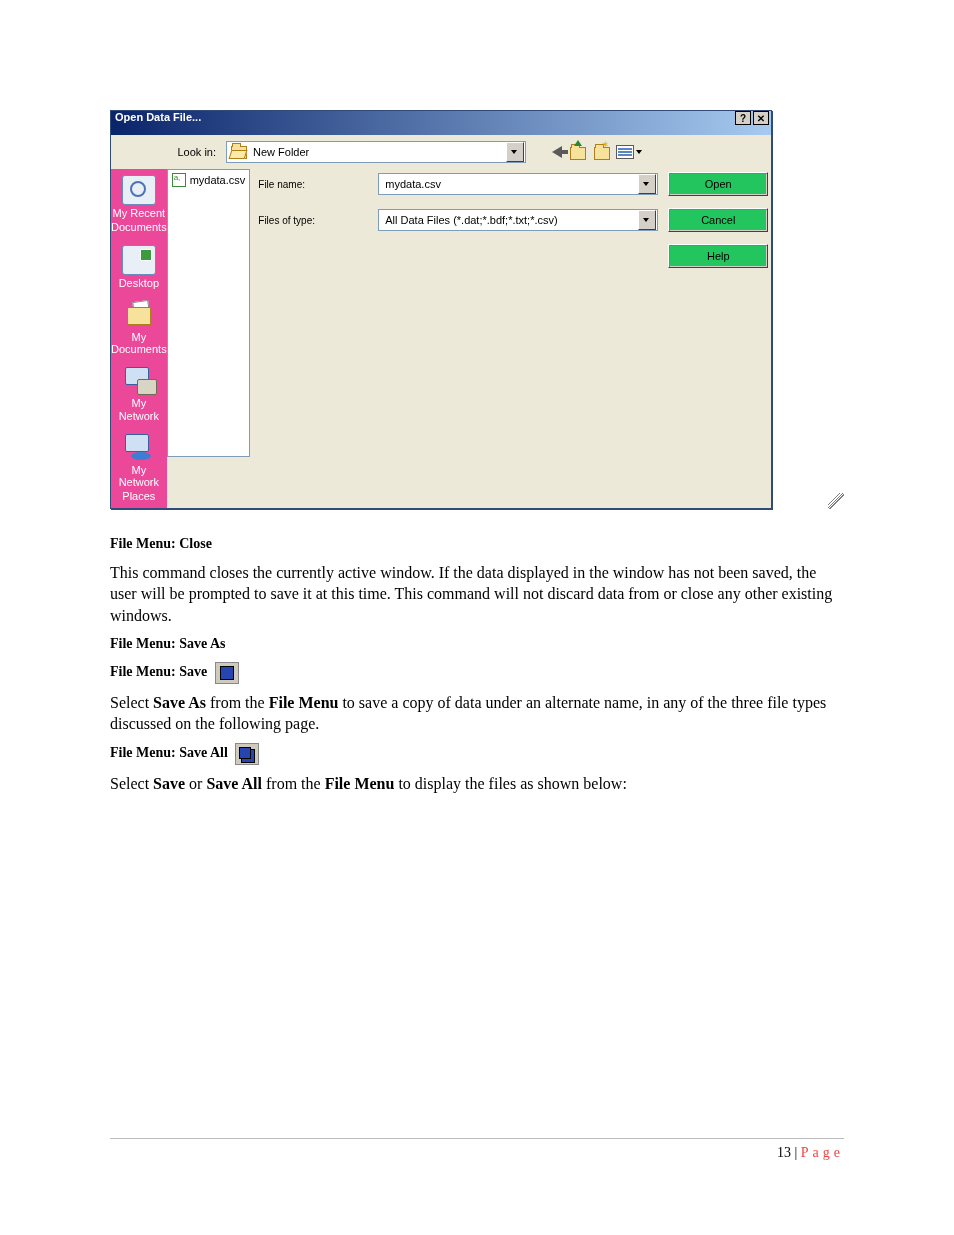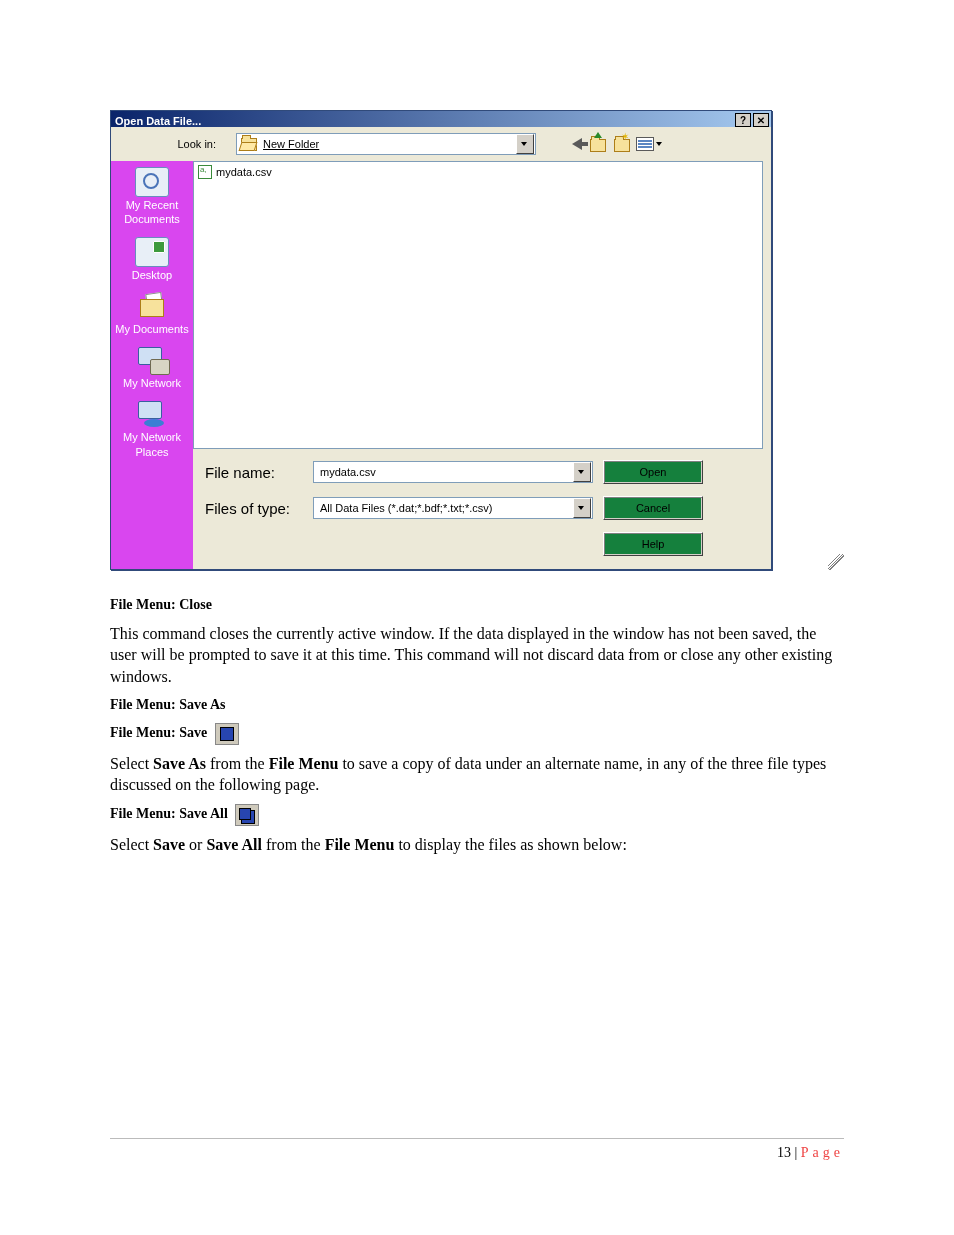--- a/index.html
+++ b/index.html
@@ -21,25 +21,25 @@
   .dialog {
     width: 660px;
     font-family: Tahoma, Arial, sans-serif;
     font-size: 11px;
     color: #000;
     background: #ece9d8;
     border: 1px solid #304a7a;
     box-shadow: 1px 1px 0 #304a7a;
   }
   .titlebar {
-    height: 16px;
+    height: 24px;
     background: linear-gradient(to right, #0a246a, #a6caf0);
     color: #fff;
     display: flex;
-    align-items: flex-end;
+    align-items: flex-start;
     padding: 0 2px 0 4px;
     font-weight: bold;
   }
   .titlebar .title-text {
     flex: 1;
     font-size: 11px;
   }
   .titlebtn {
     width: 16px;
     height: 14px;
@@ -52,21 +52,21 @@
     font-size: 10px;
     font-weight: bold;
     color: #000;
     box-sizing: border-box;
   }
 
   .lookin-row {
     display: flex;
     align-items: center;
     padding: 6px 8px 6px 0;
-    gap: 16px;
+    gap: 6px;
   }
   .lookin-label {
     width: 105px;
     text-align: right;
     padding-right: 4px;
   }
   .combo {
     display: flex;
     align-items: center;
     background: #fff;
@@ -192,21 +192,21 @@
     border-right: 3px solid transparent;
     border-top: 4px solid #000;
     margin-left: -2px;
   }
 
   .dialog-body {
     display: flex;
   }
   .places-bar {
     width: 82px;
-    background: #d946ef;
+    background: #ec4899;
     color: #fff;
     display: flex;
     flex-direction: column;
     align-items: center;
     padding: 6px 0;
     gap: 12px;
     font-size: 11px;
   }
   .place-item {
     display: flex;
@@ -302,21 +302,21 @@
     position: absolute;
     left: 8px; top: 18px;
     width: 20px; height: 8px;
     border-radius: 50%;
     background: #3a7fd4;
   }
 
   .right-pane {
     flex: 1;
     display: flex;
-    flex-direction: column;
+    flex-direction: row;
   }
   .file-list {
     height: 288px;
     background: #fff;
     border: 1px solid #7f9db9;
     margin: 0 8px 8px 0;
     padding: 2px;
     box-sizing: border-box;
   }
   .file-item {
@@ -343,42 +343,41 @@
 
   .bottom-grid {
     display: grid;
     grid-template-columns: 110px 280px 110px;
     grid-auto-rows: 30px;
     align-items: center;
     gap: 6px 10px;
     padding: 0 8px 10px 0;
   }
   .bottom-grid .lbl {
-    font-size: 15px;
-    margin-left: 12px;
+    font-size: 10px;
   }
   .combo-bottom {
     width: 280px;
     height: 22px;
     padding-left: 4px;
   }
   .combo-bottom input {
     border: none;
     outline: none;
     font-family: Tahoma, sans-serif;
     font-size: 11px;
     flex: 1;
     height: 16px;
   }
   .btn {
     width: 100px;
     height: 24px;
     font-size: 11px;
     font-family: Tahoma, sans-serif;
-    background: #15803d;
+    background: #22c55e;
     border-top: 1px solid #fff;
     border-left: 1px solid #fff;
     border-right: 1px solid #404040;
     border-bottom: 1px solid #404040;
     box-shadow: 1px 1px 0 #808080 inset, -1px -1px 0 #d4d0c8 inset;
   }
   .resize-grip {
     position: absolute;
     right: 0; bottom: 0;
     width: 16px; height: 16px;
@@ -468,21 +467,21 @@
           </div>
         <div class="titlebtn">
             <span>✕</span>
           </div>
       </div>
 
       <div class="lookin-row">
         <div class="lookin-label">Look in:</div>
         <div class="combo combo-lookin">
           <div class="folder-glyph open"></div>
-          <span style="flex:1; padding-left:6px;text-decoration:underline;">New Folder</span>
+          <span style="flex:1; padding-left:6px;">New Folder</span>
           <div class="dropdown-btn">
               <div class="tiny-tri"></div>
             </div>
         </div>
         <div class="toolbar-icons">
           <div class="arrow-left"></div>
           <div class="up-icon">
               <div class="fold folder-glyph"></div>
             </div>
           <div class="new-folder-icon">

